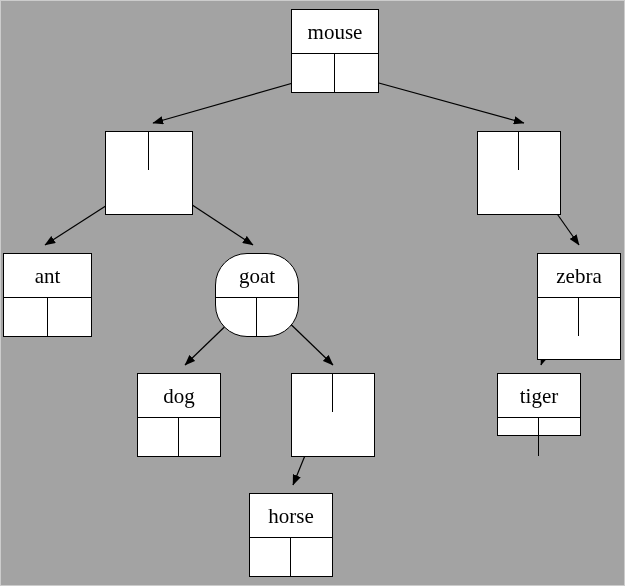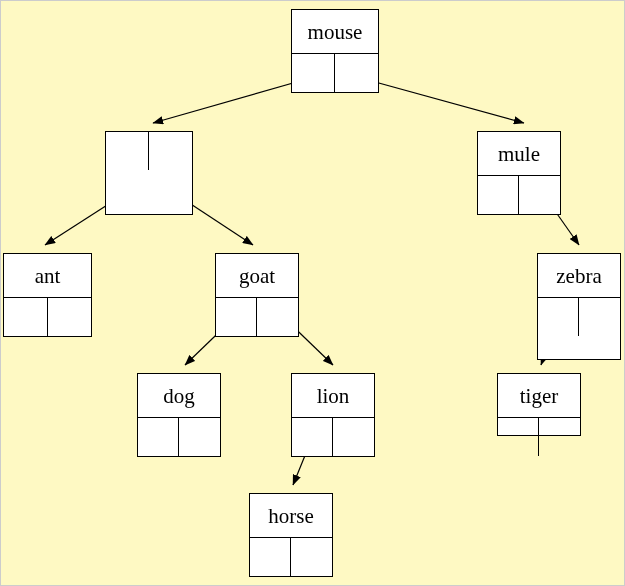--- a/index.html
+++ b/index.html
@@ -5,21 +5,21 @@
 <style>
   html, body {
     margin: 0;
     padding: 0;
     background: #ffffff;
   }
   #canvas {
     position: relative;
     width: 625px;
     height: 586px;
-    background: #fef9c3;
+    background: #a3a3a3;
     border: 1px solid #cccccc;
     box-sizing: border-box;
     overflow: hidden;
     font-family: "Liberation Serif", "DejaVu Serif", serif;
   }
   #edge-layer {
     position: absolute;
     left: 0;
     top: 0;
     width: 625px;
@@ -90,34 +90,33 @@
           <div class="ptr-cell right"></div>
         </div>
       </div>
       <div class="node" style="left: 104px; top: 130px; width: 88px; height: 84px;">
         <div class="node-ptrs">
           <div class="ptr-cell left"></div>
           <div class="ptr-cell right"></div>
         </div>
       </div>
       <div class="node" style="left: 476px; top: 130px; width: 84px; height: 84px;">
-        <div class="node-label">mule</div>
         <div class="node-ptrs">
           <div class="ptr-cell left"></div>
           <div class="ptr-cell right"></div>
         </div>
       </div>
       <div class="node" style="left: 2px; top: 252px; width: 89px; height: 84px;">
         <div class="node-label">ant</div>
         <div class="node-ptrs">
           <div class="ptr-cell left"></div>
           <div class="ptr-cell right"></div>
         </div>
       </div>
-      <div class="node" style="left: 214px; top: 252px; width: 84px; height: 84px;">
+      <div class="node" style="left: 214px; top: 252px; width: 84px; height: 84px; border-radius: 32px;">
         <div class="node-label">goat</div>
         <div class="node-ptrs">
           <div class="ptr-cell left"></div>
           <div class="ptr-cell right"></div>
         </div>
       </div>
       <div class="node" style="left: 536px; top: 252px; width: 84px; height: 107px;">
         <div class="node-label">zebra</div>
         <div class="node-ptrs">
           <div class="ptr-cell left"></div>
@@ -125,21 +124,20 @@
         </div>
       </div>
       <div class="node" style="left: 136px; top: 372px; width: 84px; height: 84px;">
         <div class="node-label">dog</div>
         <div class="node-ptrs">
           <div class="ptr-cell left"></div>
           <div class="ptr-cell right"></div>
         </div>
       </div>
       <div class="node" style="left: 290px; top: 372px; width: 84px; height: 84px;">
-        <div class="node-label">lion</div>
         <div class="node-ptrs">
           <div class="ptr-cell left"></div>
           <div class="ptr-cell right"></div>
         </div>
       </div>
       <div class="node" style="left: 496px; top: 372px; width: 84px; height: 63px;">
         <div class="node-label">tiger</div>
         <div class="node-ptrs">
           <div class="ptr-cell left"></div>
           <div class="ptr-cell right"></div>

